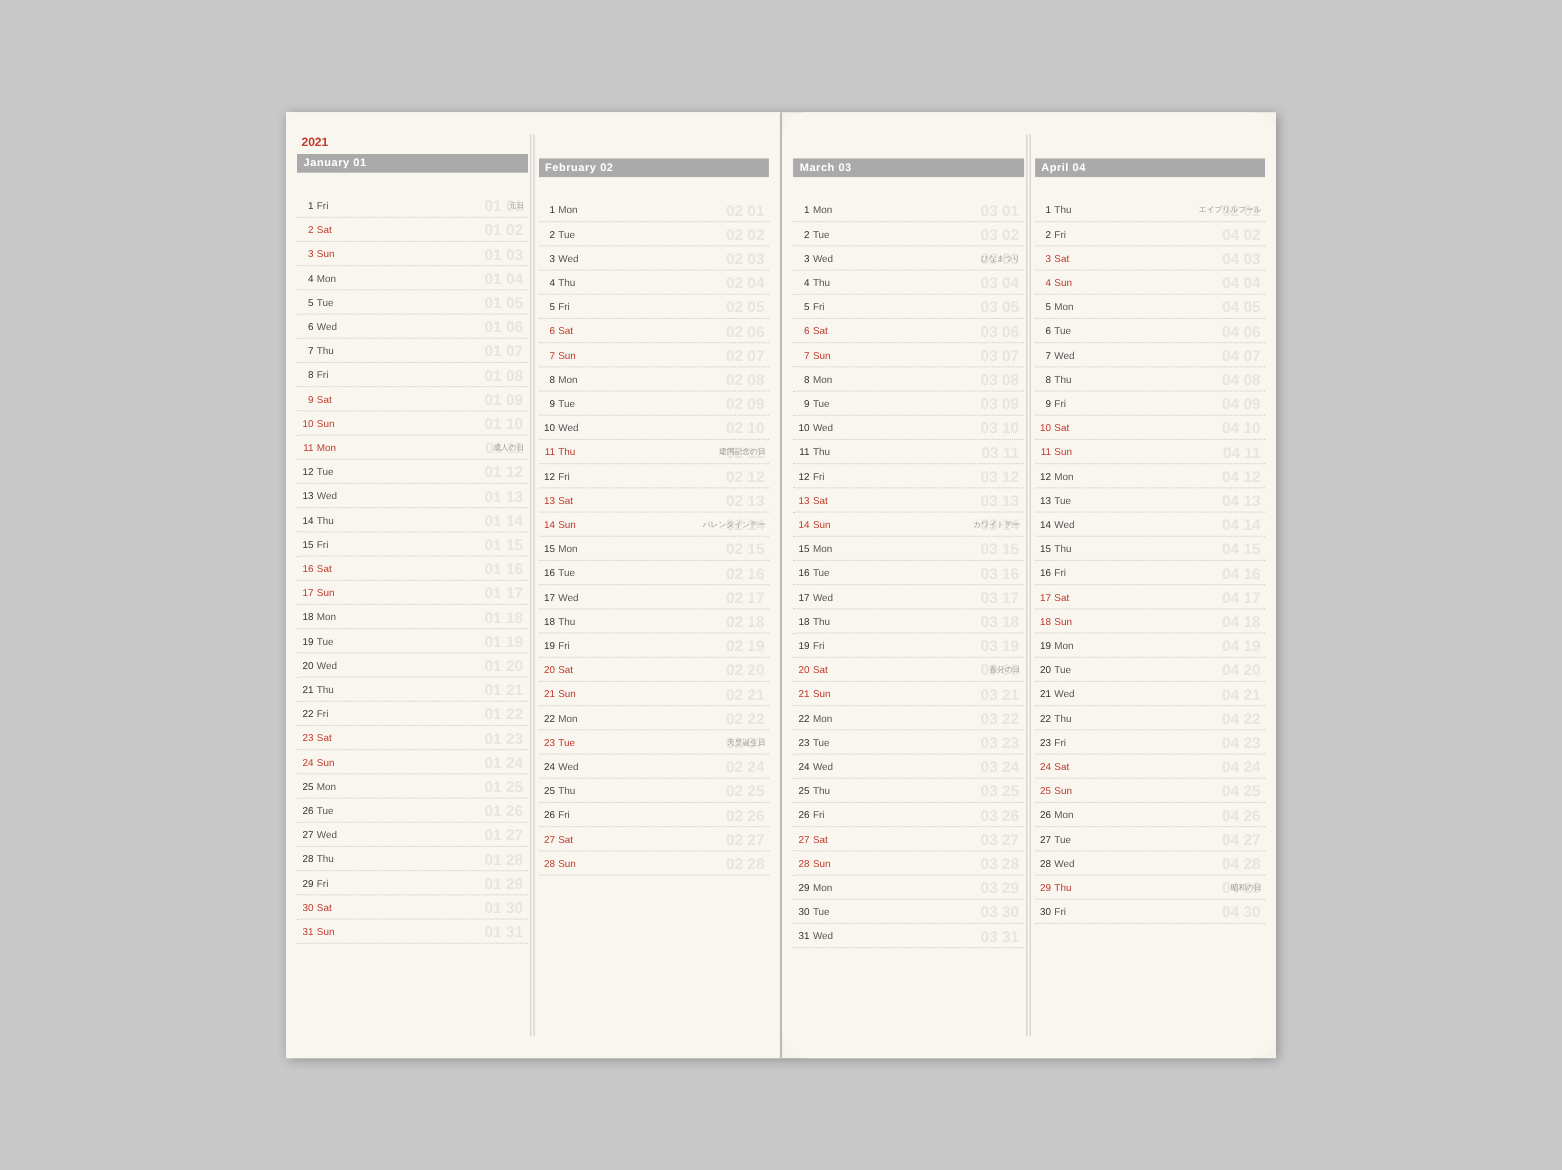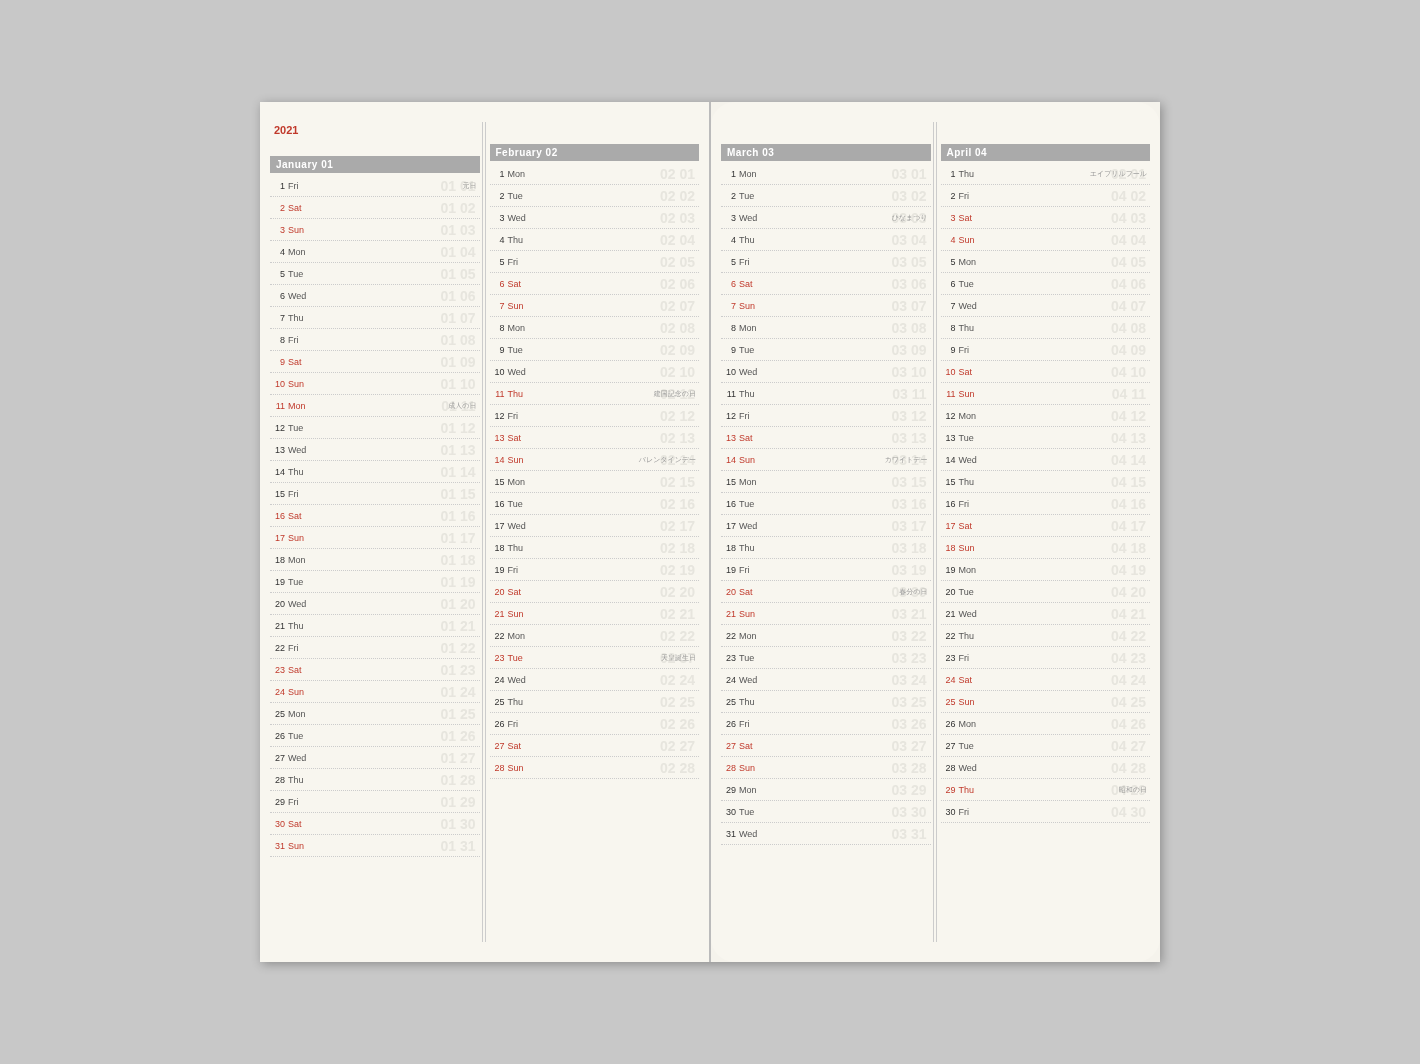--- a/index.html
+++ b/index.html
@@ -44,21 +44,21 @@
     }
     .month-col:last-child {
       border-right: none;
     }
     .month-header {
       background: #aaa;
       color: #fff;
       font-size: 10px;
       font-weight: bold;
       padding: 3px 6px;
-      margin-bottom: 2px;
+      margin-bottom: 19px;
       letter-spacing: 0.5px;
     }
     .day-row {
       display: flex;
       align-items: center;
       border-bottom: 1px dotted #ccc;
       height: 22px;
       font-size: 9px;
       position: relative;
     }
@@ -98,21 +98,21 @@
     }
   </style>
 </head>
 <body>
 
 <div class="book">
   <div class="page page-left">
     <div class="months-container">
 
       <div class="month-col" id="jan-col">
-        <div style="font-size:11px;color:#c0392b;font-weight:bold;padding:2px 4px;margin-bottom:18px;">2021</div>
+        <div style="font-size:11px;color:#c0392b;font-weight:bold;padding:2px 4px;margin-bottom:2px;">2021</div>
         <div class="month-header">January 01</div>
         <div id="jan-days">
             <div class="day-row">
               <span class="day-num">1</span>
               <span class="day-name">Fri</span>
               <span class="day-note" style="color: rgb(153, 153, 153); font-size: 7px;">元日</span>
               <span class="ghost-text">01 01</span>
             </div>
             <div class="day-row">
               <span class="day-num saturday">2</span>

